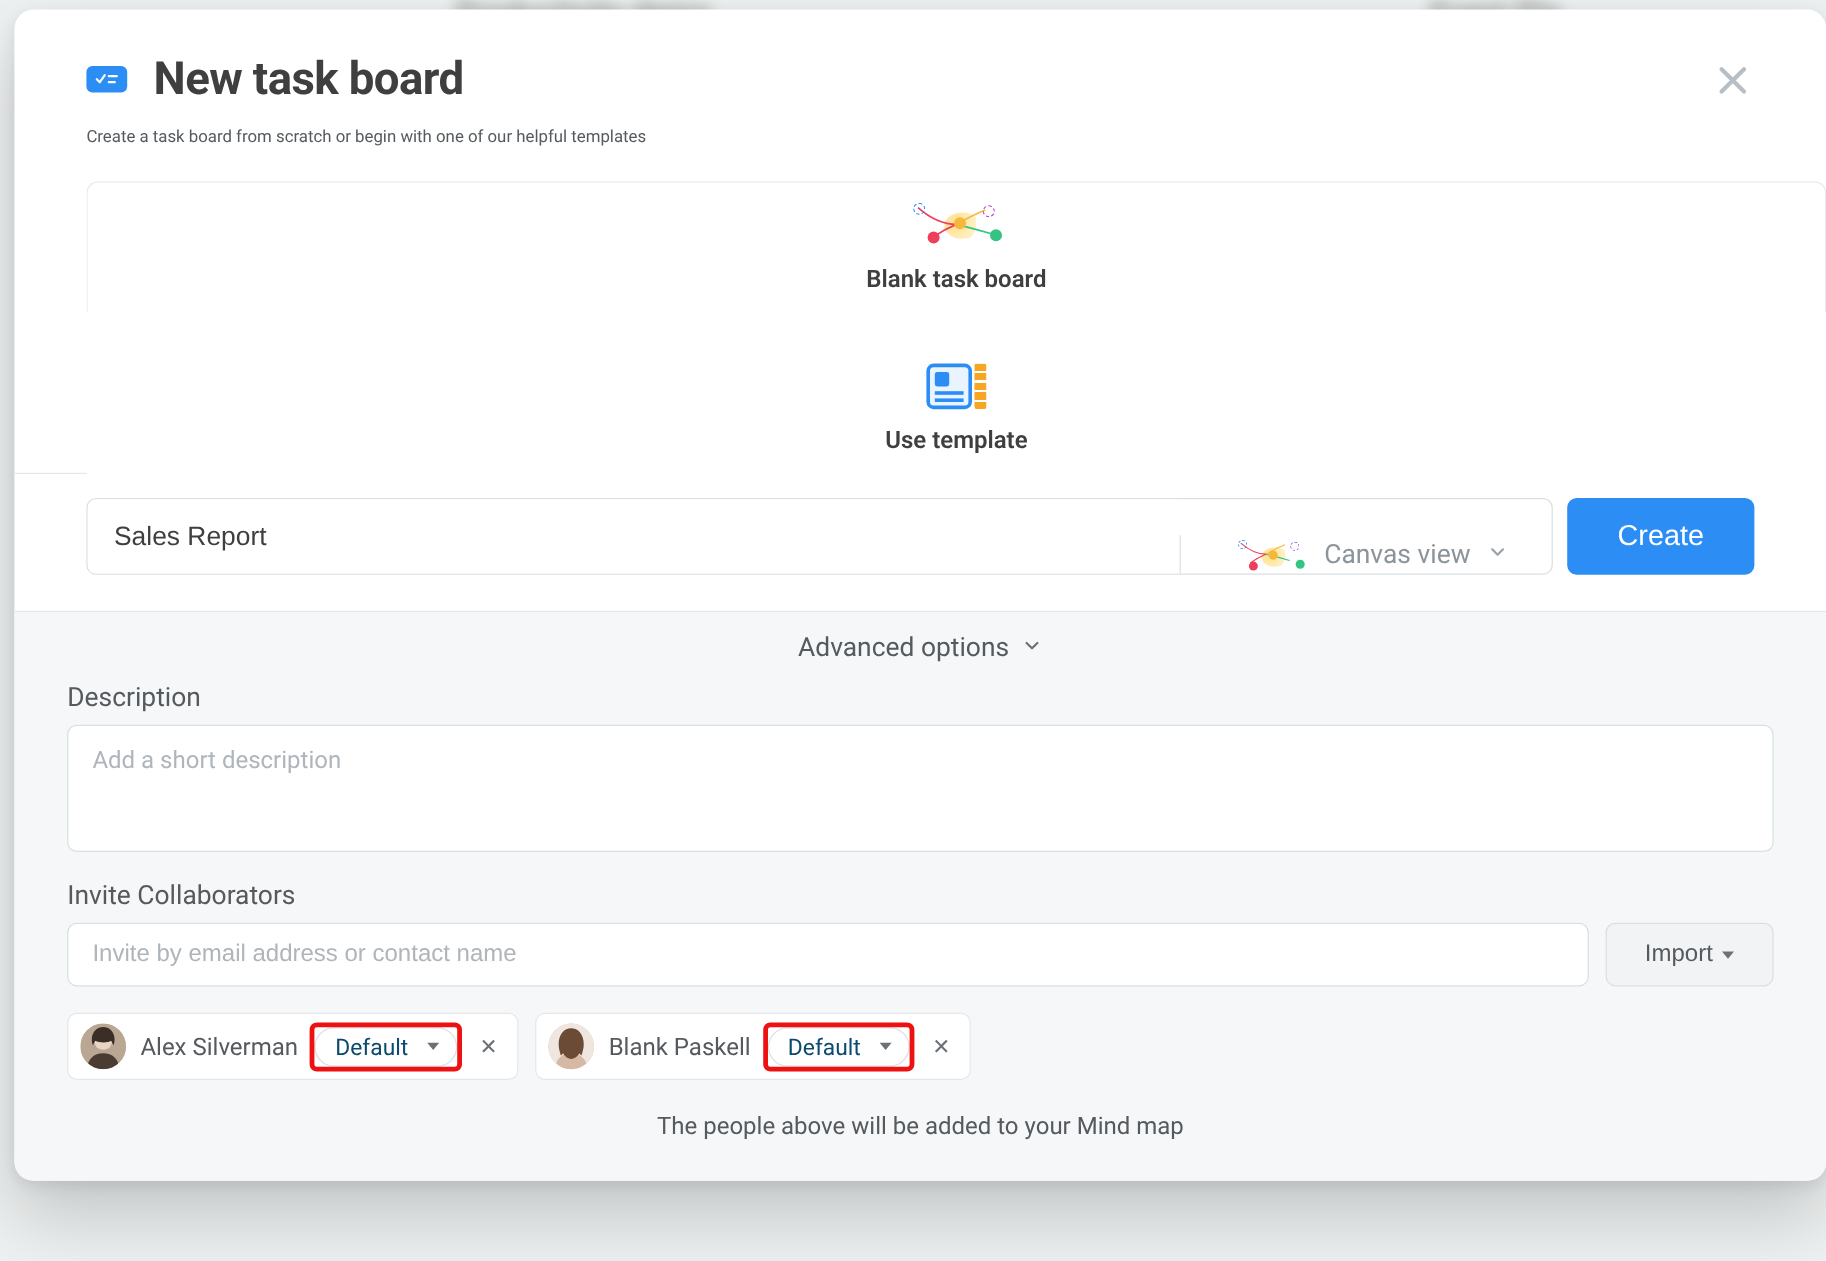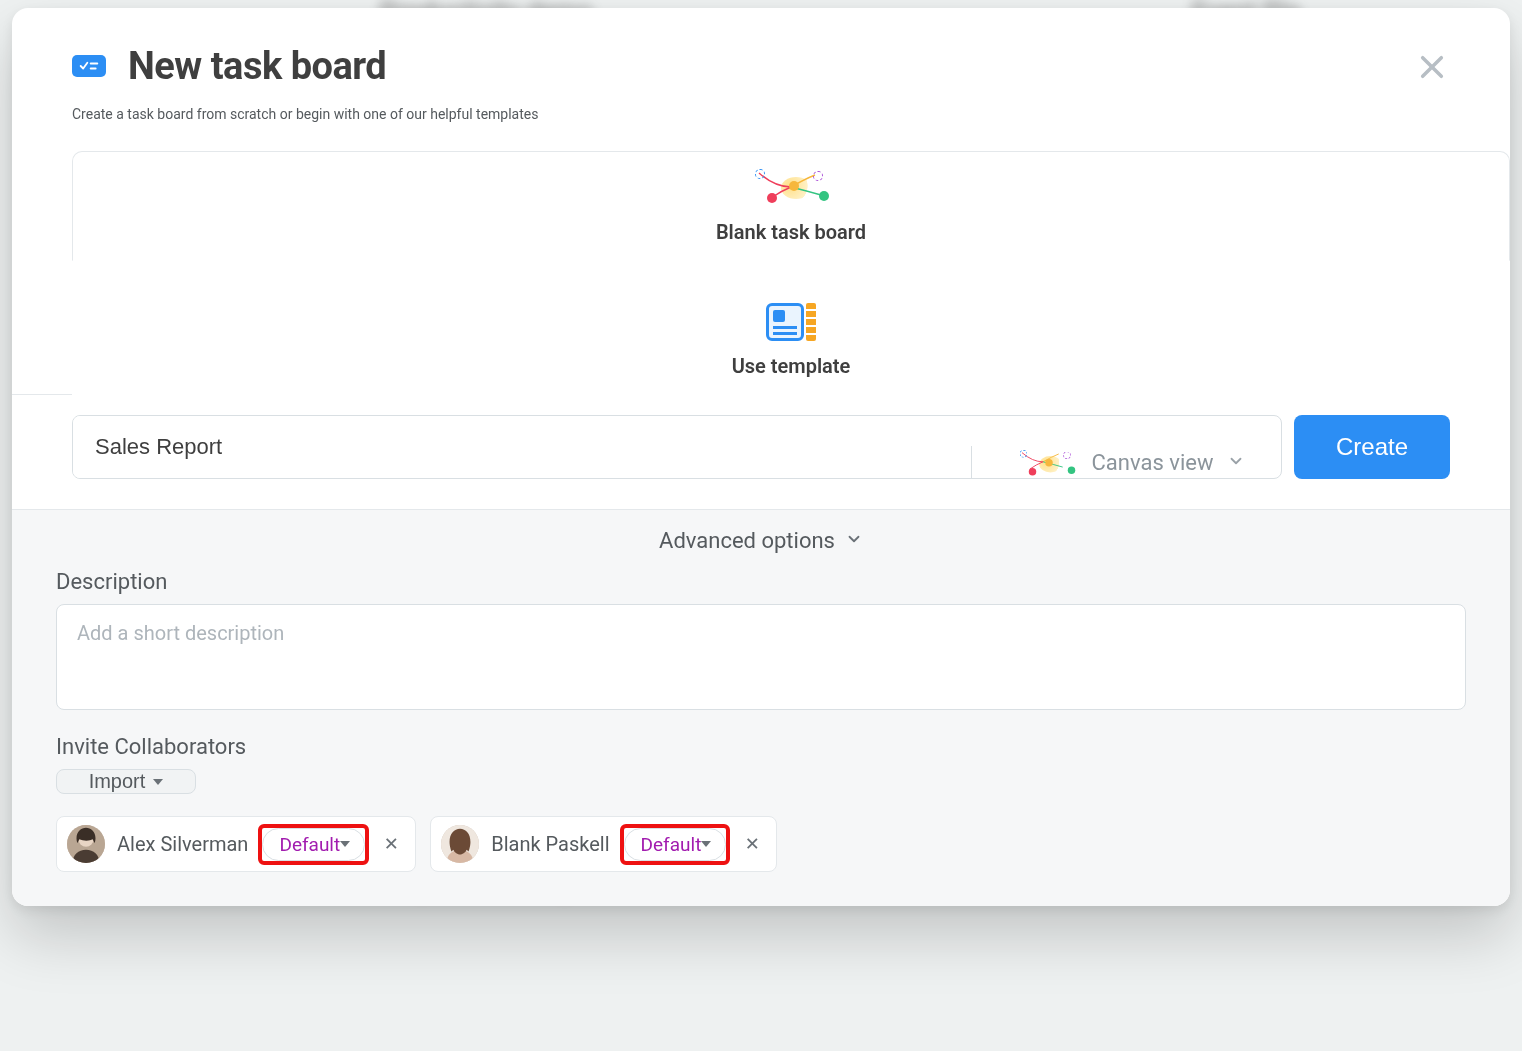--- a/index.html
+++ b/index.html
@@ -17,21 +17,21 @@
     pointer-events: none;
   }
   .bg-item {
     position: absolute;
     color: #3f3f3f;
     font-weight: 600;
   }
   .modal {
     position: absolute;
     left: 12px;
-    right: 12px;
+    right: 0;
     top: 8px;
     background: #fff;
     border-radius: 16px;
     box-shadow: 0 30px 60px rgba(0,0,0,0.18), 0 4px 12px rgba(0,0,0,0.08);
     overflow: hidden;
   }
   .modal-header {
     padding: 36px 60px 0 60px;
     display: flex;
     align-items: flex-start;
@@ -268,24 +268,24 @@
     display:flex;align-items:center;justify-content:center;
     overflow:hidden;
   }
   .avatar svg { width: 100%; height: 100%; }
   .chip-name { font-size: 20px; color: #555a5e; }
   .role-pill {
     border: 1px solid #d9dfe3;
     border-radius: 999px;
     padding: 4px 14px 4px 16px;
     font-size: 19px;
-    color: #a21caf;
+    color: #0c4a6e;
     display: flex;
     align-items: center;
-    gap: 0;
+    gap: 16px;
     cursor: pointer;
     background: #fff;
   }
   .role-pill .caret { width:0;height:0;border-left:5px solid transparent;border-right:5px solid transparent;border-top:6px solid #6a7177; }
   .hl-red { outline: 4px solid #e11; outline-offset: -2px; border-radius: 4px; padding: 2px; }
   .chip-remove {
     border: none; background: transparent; color: #6a7177; font-size: 18px; cursor: pointer;
     width: 24px; height: 24px;
   }
   .footer-note {
@@ -400,20 +400,21 @@
             <path d="M6 9l6 6 6-6" stroke="#6a7177" stroke-width="2.4" fill="none" stroke-linecap="round" stroke-linejoin="round"></path>
           </svg>
       </span>
     </div>
 
     <div class="field-label">Description</div>
     <textarea class="desc-box" placeholder="Add a short description" style=""></textarea>
 
     <div class="field-label" style="margin-top:20px">Invite Collaborators</div>
     <div class="invite-row">
+      <input class="invite-input" placeholder="Invite by email address or contact name" style="">
       <button class="import-btn">
         <span>Import</span>
         <span class="caret"></span>
       </button>
     </div>
 
     <div class="chips-row">
       <div class="chip">
         <span class="avatar">
           <svg viewBox="0 0 40 40">
@@ -450,15 +451,16 @@
             <span>Default</span>
             <span class="caret"></span>
           </span>
         </span>
         <button class="chip-remove">
           <span>✕</span>
         </button>
       </div>
     </div>
 
+    <div class="footer-note">The people above will be added to your Mind map</div>
   </div>
 
 </div>
 
 </body></html>

